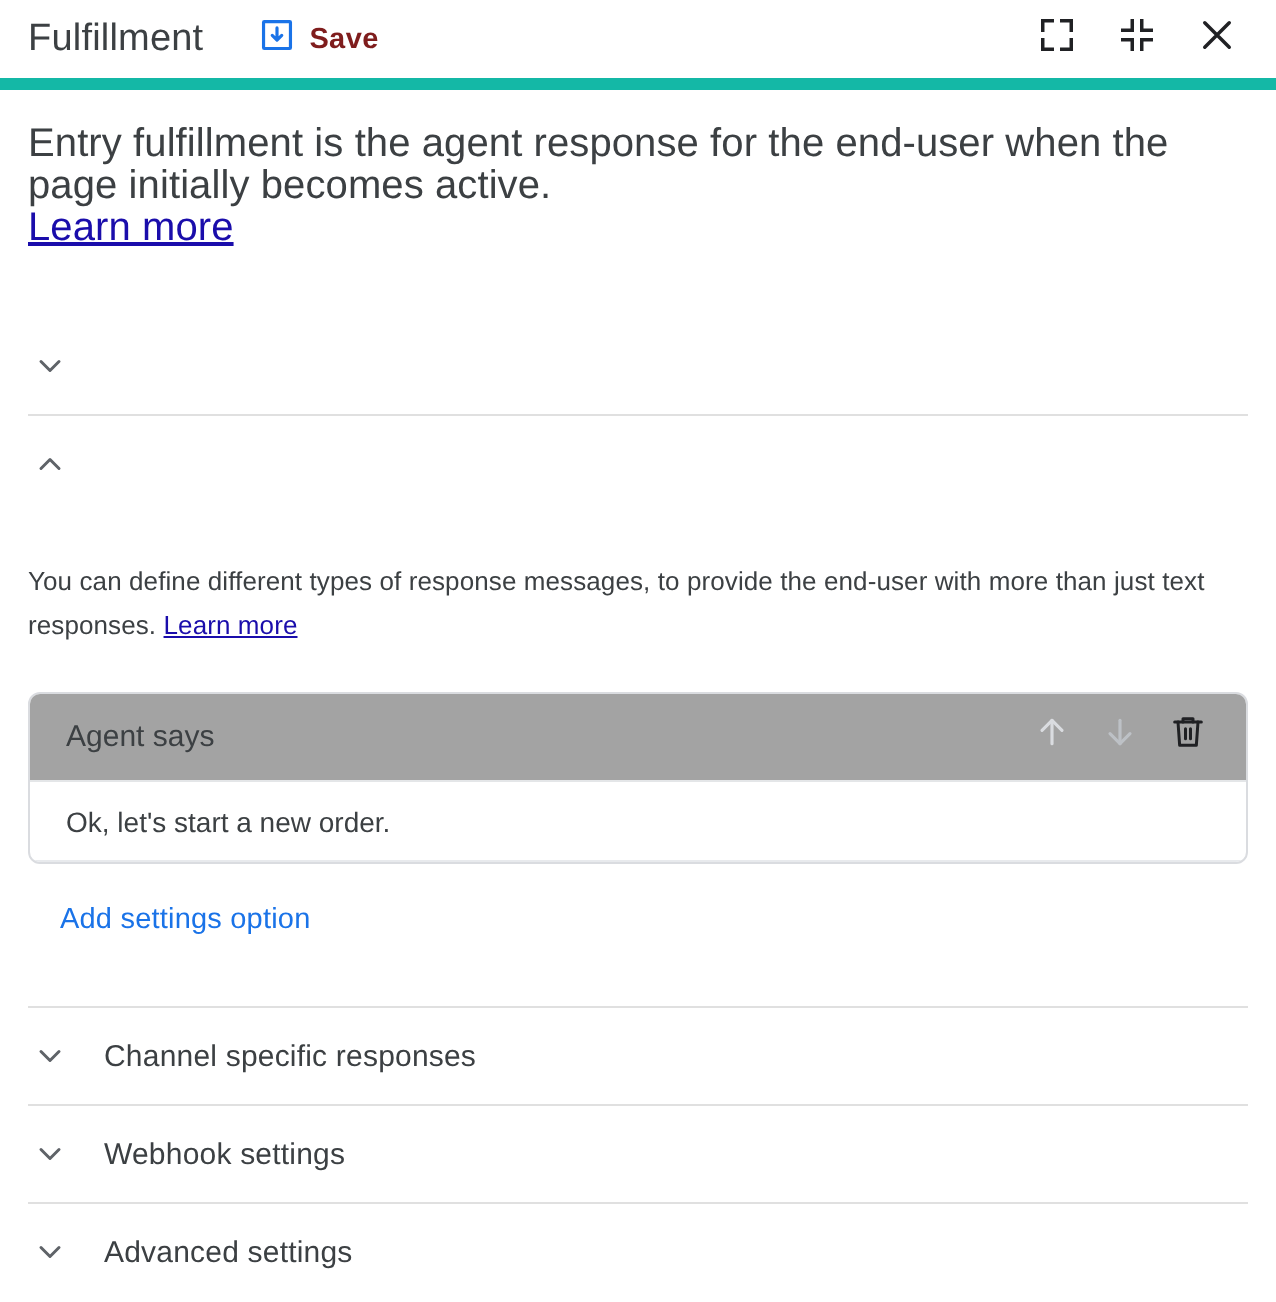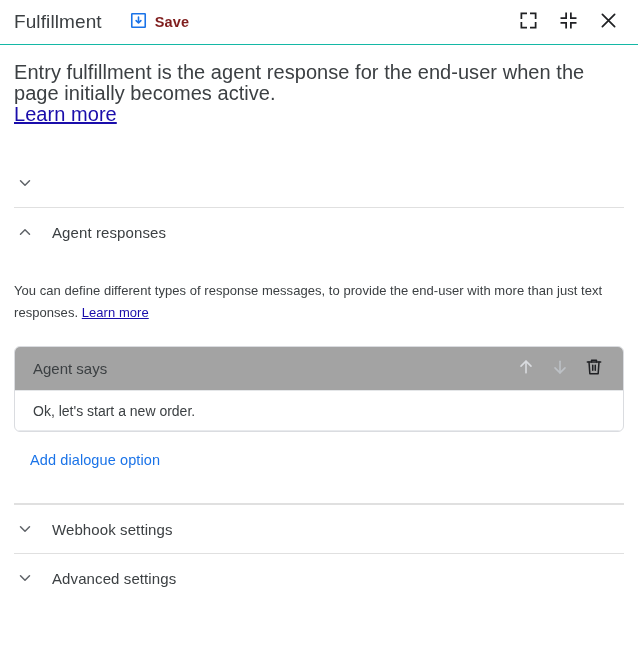--- a/index.html
+++ b/index.html
@@ -12,21 +12,21 @@
     overflow: hidden;
   }
   .panel { width: 638px; height: 651px; background:#fff; position: relative; }
 
   
   .header {
     height: 45px;
     display: flex;
     align-items: center;
     padding: 0 14px 0 14px;
-    border-bottom: 1px solid #14b8a6;
+    border-bottom: 6px solid #14b8a6;
   }
   .title {
     font-size: 19px;
     color: #3c4043;
     letter-spacing: 0.1px;
     white-space: nowrap;
   }
   .save-btn {
     display: flex;
     align-items: center;
@@ -241,21 +241,20 @@
     </div>
     <div class="divider"></div>
 
     
     <div class="section-head">
       <span class="chev">
         <svg width="18" height="18" viewBox="0 0 24 24" fill="none" stroke="#5f6368" stroke-width="2" stroke-linecap="round" stroke-linejoin="round">
           <path d="M6 15l6-6 6 6"></path>
         </svg>
       </span>
-      <span class="section-title">Agent responses</span>
     </div>
 
     <div class="desc">
       <span>You can define different types of response messages, to provide the end-user with more than just text responses.</span>
       <a class="link-blue">Learn more</a>
     </div>
 
     
     <div class="card">
       <div class="card-head">
@@ -291,26 +290,34 @@
           </span>
         </span>
       </div>
 
       <div class="card-row">
         <span>Ok, let's start a new order.</span>
       </div>
 
     </div>
 
-    <div class="add-dialogue">Add dialogue option</div>
+    <div class="add-dialogue">Add settings option</div>
 
     <div class="spacer-lg"></div>
 
     
     <div class="divider"></div>
+    <div class="section-head">
+      <span class="chev">
+        <svg width="18" height="18" viewBox="0 0 24 24" fill="none" stroke="#5f6368" stroke-width="2" stroke-linecap="round" stroke-linejoin="round">
+          <path d="M6 9l6 6 6-6"></path>
+        </svg>
+      </span>
+      <span class="section-title">Channel specific responses</span>
+    </div>
     <div class="divider"></div>
 
     
     <div class="section-head">
       <span class="chev">
         <svg width="18" height="18" viewBox="0 0 24 24" fill="none" stroke="#5f6368" stroke-width="2" stroke-linecap="round" stroke-linejoin="round">
           <path d="M6 9l6 6 6-6"></path>
         </svg>
       </span>
       <span class="section-title">Webhook settings</span>

